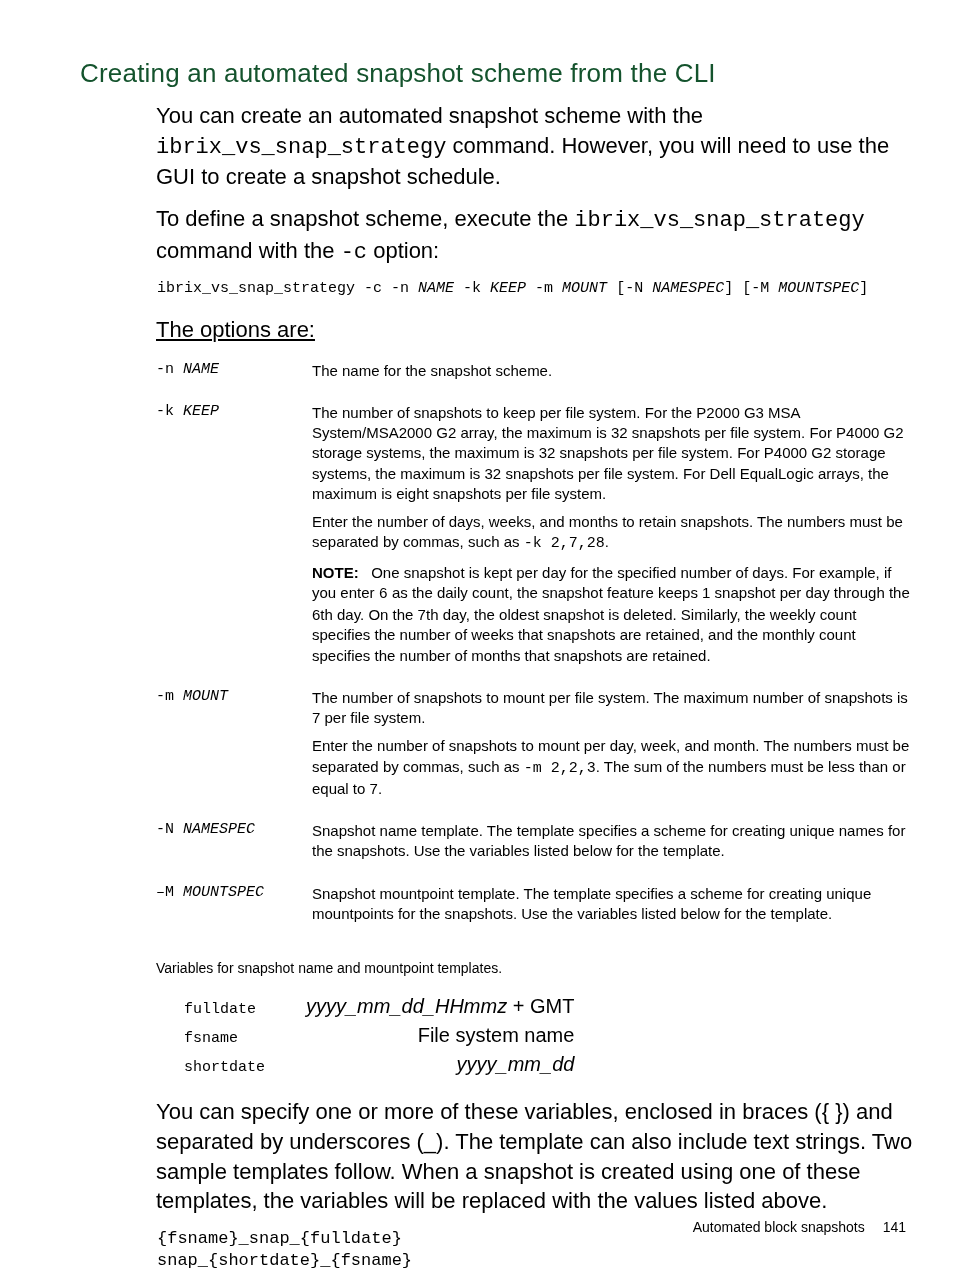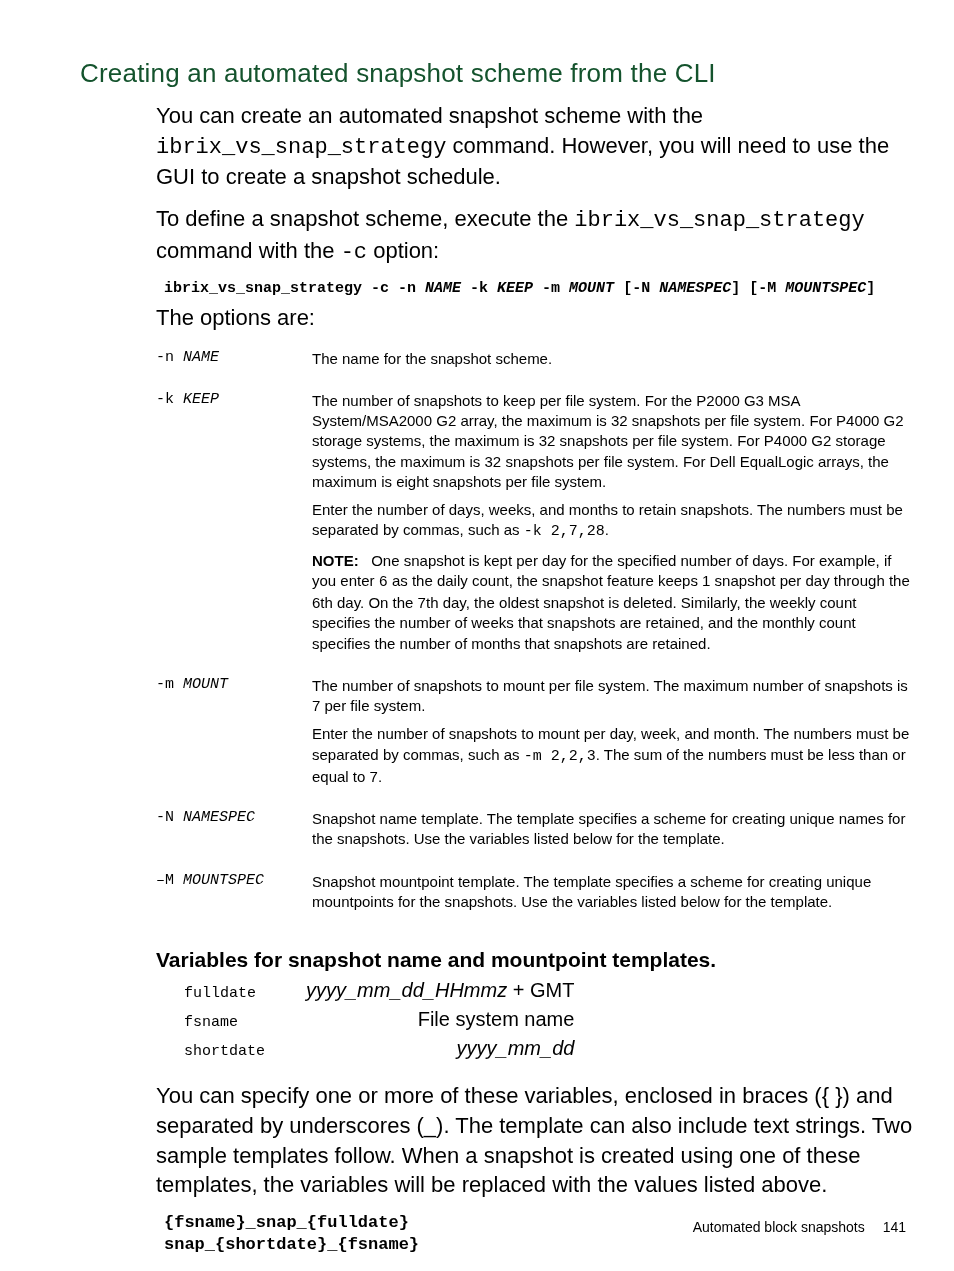--- a/index.html
+++ b/index.html
@@ -43,32 +43,31 @@
     line-height: 1.35;
     margin: 0 0 12px 0;
   }
   .mono-inline {
     font-family: "Courier New", Courier, monospace;
   }
   .mono-italic { font-style: italic; }
   pre.codeblock {
     font-family: "Courier New", Courier, monospace;
     font-size: 15px;
-    margin: 0 0 4px 8px;
+    margin: 0 0 4px 1px;
     white-space: pre;
     line-height: 1.3;
-    font-weight: bold;
   }
   .opt-table { display: table; width: 100%; border-collapse: collapse; }
   .opt-row { display: table-row; }
   .opt-cell-l { display: table-cell; width: 148px; vertical-align: top; padding: 4px 8px 10px 0; font-family:"Courier New",monospace; font-size:15px;}
   .opt-cell-r { display: table-cell; vertical-align: top; padding: 4px 0 10px 0; font-size:15px; line-height:1.35;}
   .opt-cell-r p { margin: 0 0 8px 0; }
   .note-label { font-weight: bold; font-family: Futura, "Century Gothic", Arial, sans-serif;}
-  .vars-title { font-weight: bold; font-size: 21px; margin: 18px 0 4px 0;}
+  .vars-title { font-weight: normal; font-size: 14px; margin: 18px 0 16px 0;}
   .var-table { display:table; border-collapse:collapse; margin-left: 28px; margin-bottom: 18px;}
   .var-row { display:table-row; }
   .var-l { display:table-cell; width:110px; font-family:"Courier New",monospace; font-size:15px; padding:3px 12px 3px 0;}
   .var-r { display:table-cell; font-size:20px; padding:3px 0;text-align:right;}
   .var-r .ital { font-style: italic; }
   .footer {
     position: absolute;
     bottom: 36px;
     right: 48px;
     font-size: 14px;
@@ -82,21 +81,21 @@
 
   <h1 class="sec">Creating an automated snapshot scheme from the CLI</h1>
 
   <div class="body-indent">
     <p class="body"><span>You can create an automated snapshot scheme with the </span><span class="mono-inline">ibrix_vs_snap_strategy</span><span> command. However, you will need to use the GUI to create a snapshot schedule.</span></p>
 
     <p class="body"><span>To define a snapshot scheme, execute the </span><span class="mono-inline">ibrix_vs_snap_strategy</span><span> command with the </span><span class="mono-inline">-c</span><span> option:</span></p>
 
     <pre class="codeblock"><span>ibrix_vs_snap_strategy -c -n </span><span class="mono-italic">NAME</span><span> -k </span><span class="mono-italic">KEEP</span><span> -m </span><span class="mono-italic">MOUNT</span><span> [-N </span><span class="mono-italic">NAMESPEC</span><span>] [-M </span><span class="mono-italic">MOUNTSPEC</span><span>]</span></pre>
 
-    <p class="body" style="margin-top:4px;">The options are:</p>
+    <p class="body" style="margin-top:16px;text-decoration:underline;">The options are:</p>
 
     <div class="opt-table">
 
       <div class="opt-row">
         <div class="opt-cell-l"><span>-n </span><span class="mono-italic">NAME</span></div>
         <div class="opt-cell-r">
             <p>The name for the snapshot scheme.</p>
           </div>
       </div>
 

